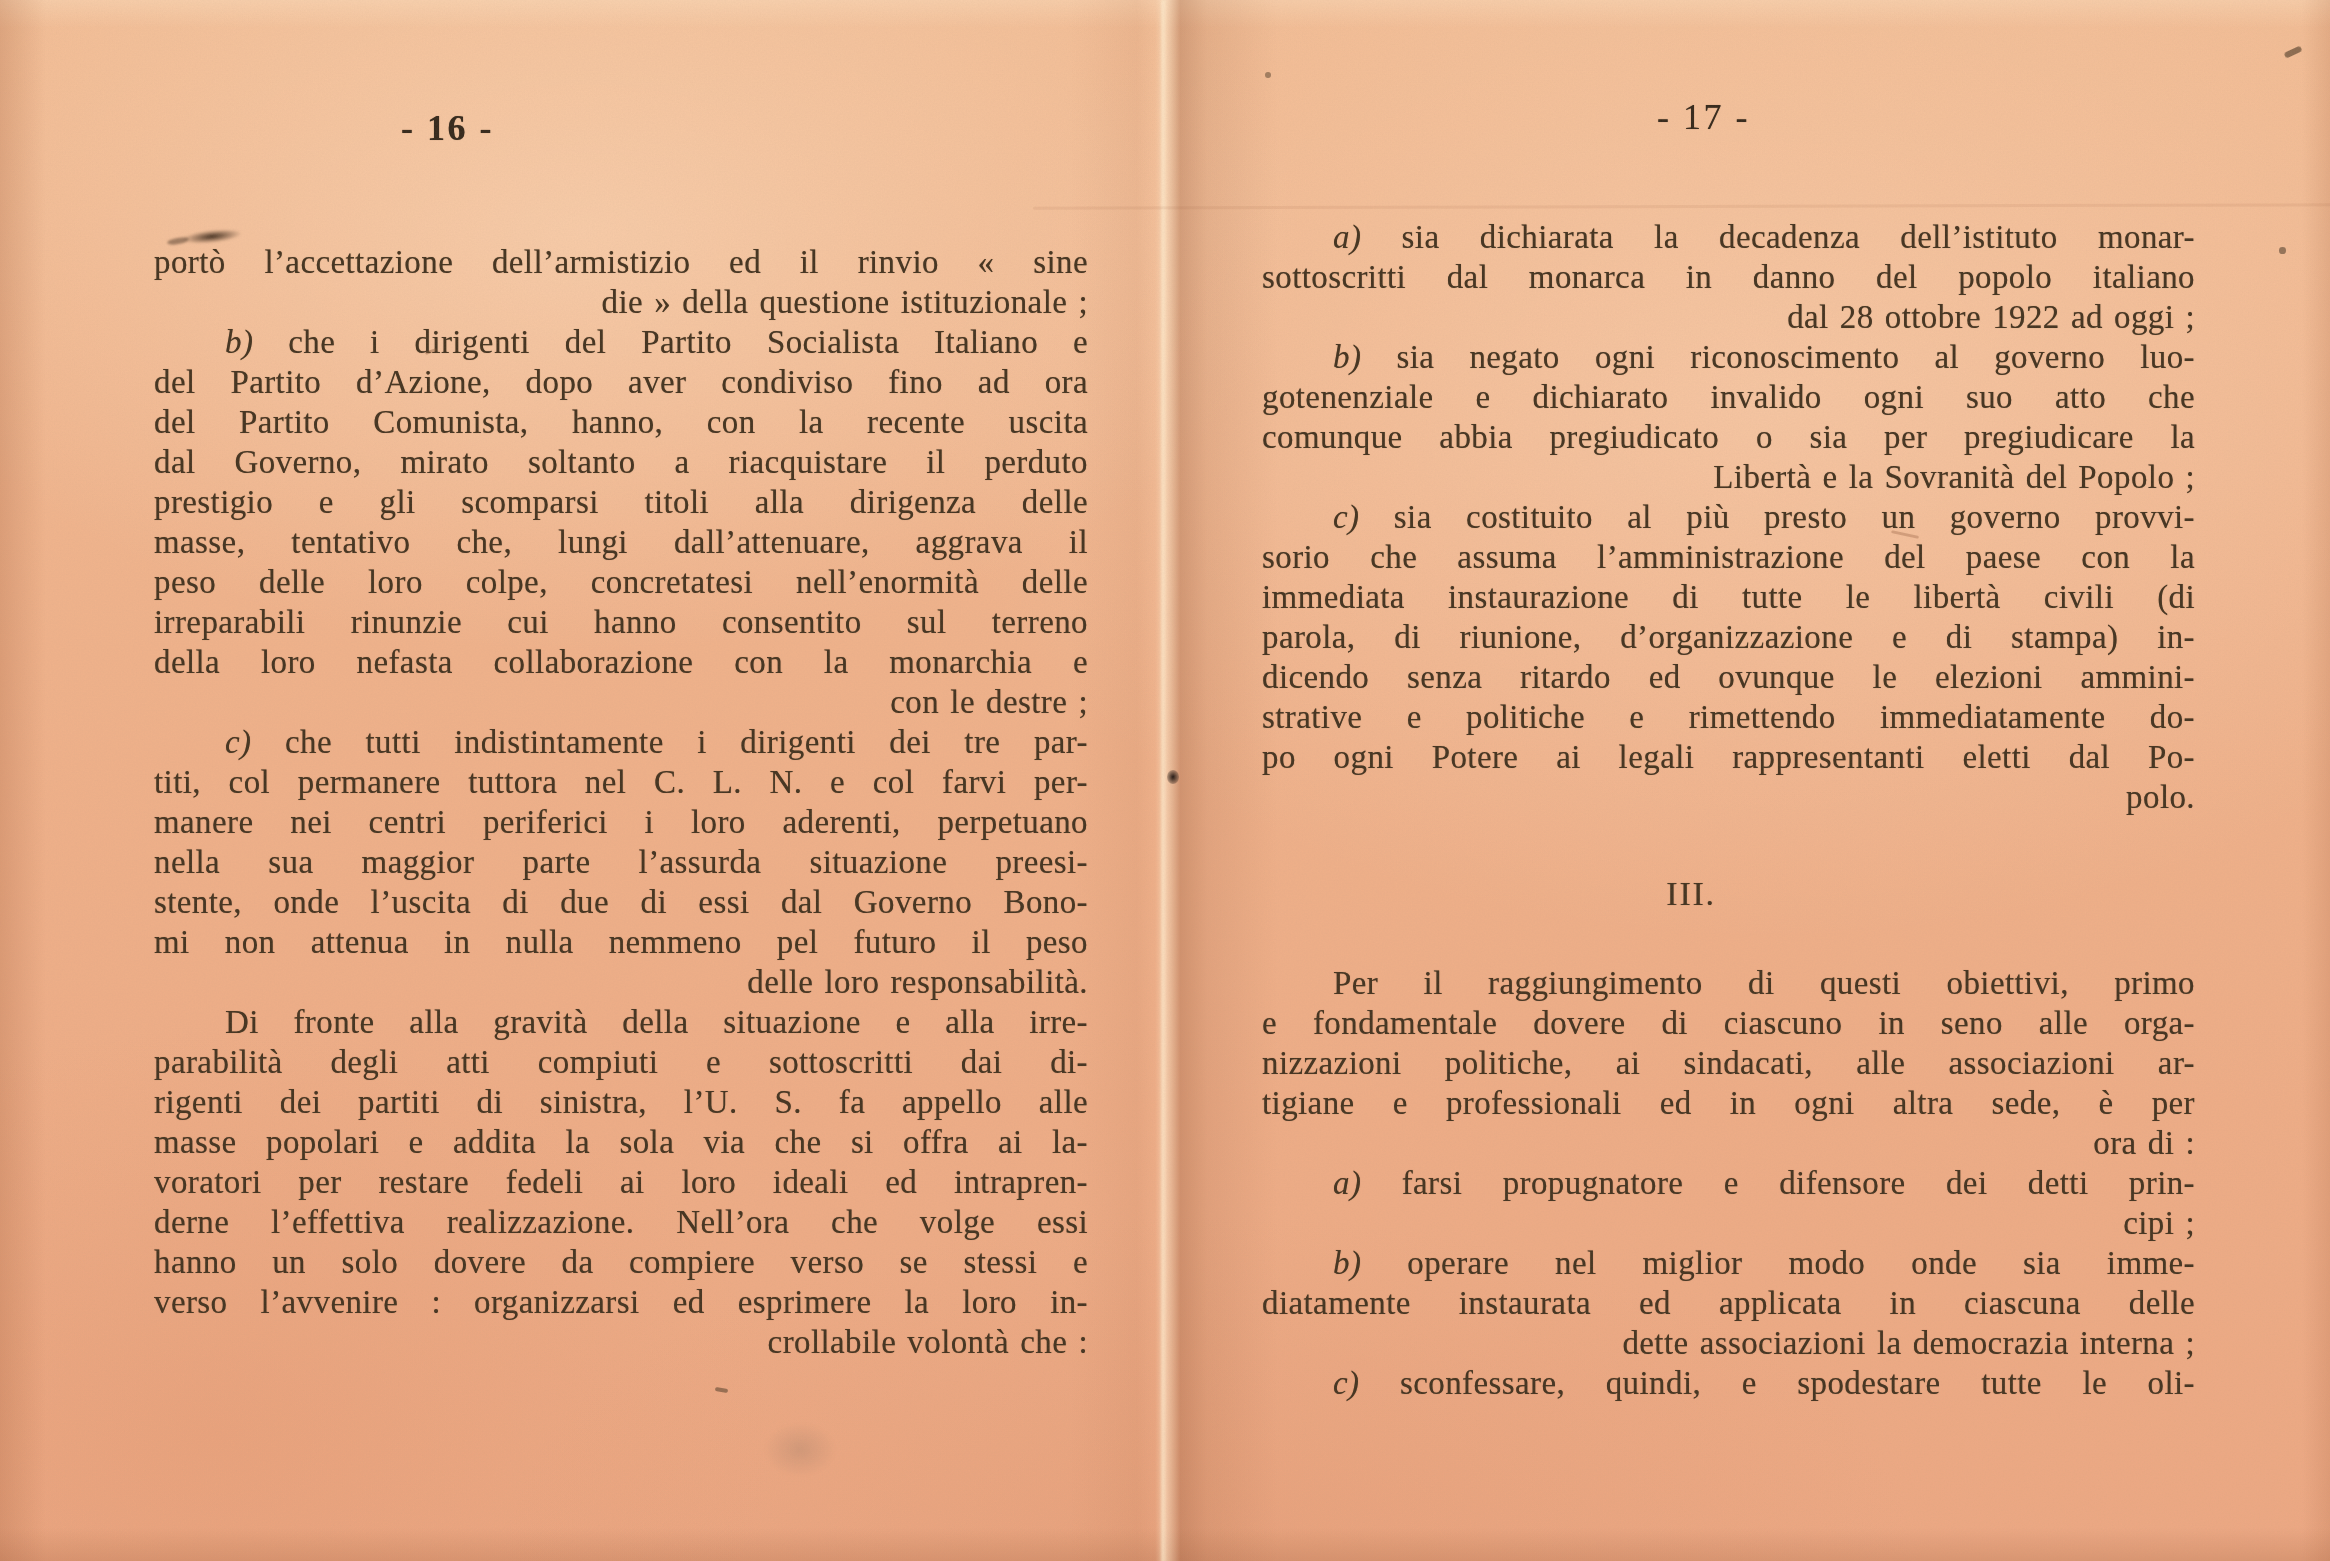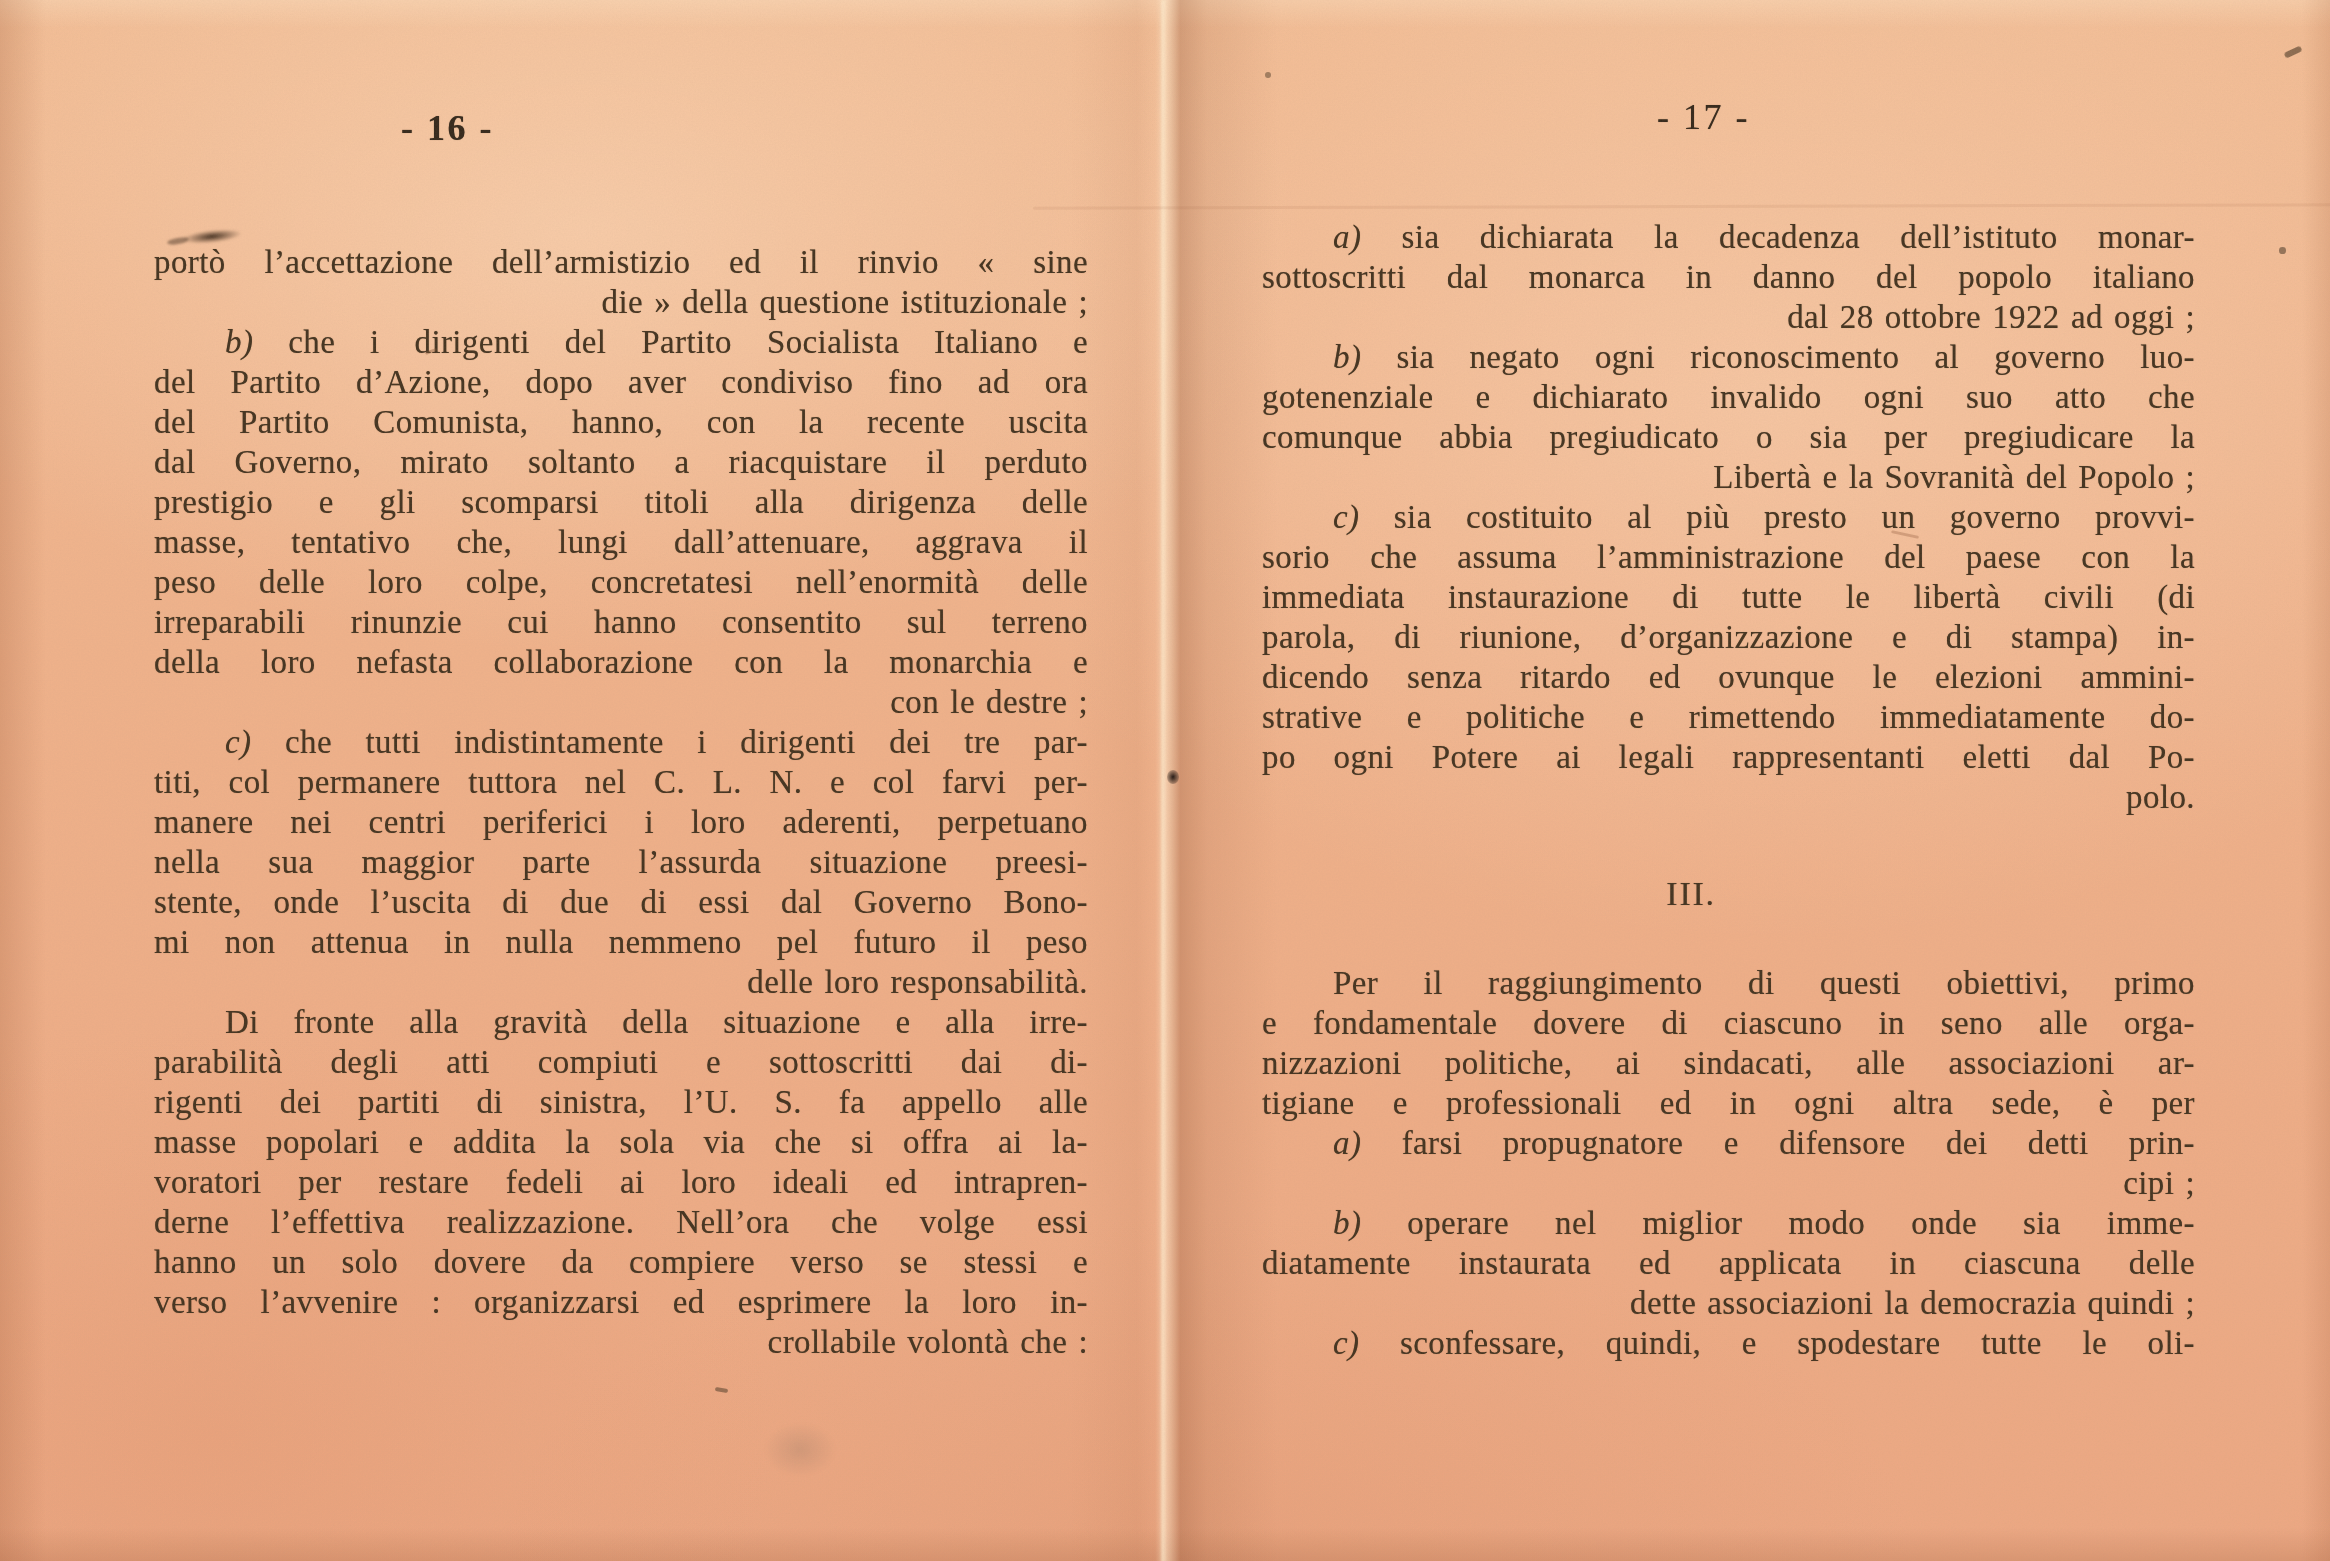--- a/index.html
+++ b/index.html
@@ -126,25 +126,26 @@
         <div class="line just">strative e politiche e rimettendo immediatamente do-</div>
         <div class="line just">po ogni Potere ai legali rappresentanti eletti dal Po-</div>
         <div class="line">polo.</div>
       </div>
     <div id="heading-three">III.</div>
     <div class="txt" style="left: 1262px; top: 963px; width: 933px; color: rgb(66, 50, 31);">
         <div class="line just ind">Per il raggiungimento di questi obiettivi, primo</div>
         <div class="line just">e fondamentale dovere di ciascuno in seno alle orga-</div>
         <div class="line just">nizzazioni politiche, ai sindacati, alle associazioni ar-</div>
         <div class="line just">tigiane e professionali ed in ogni altra sede, è per</div>
+        <div class="line">ora di :</div>
         <div class="line just ind"><i class="mk">a)</i> farsi propugnatore e difensore dei detti prin-</div>
         <div class="line">cipi ;</div>
         <div class="line just ind"><i class="mk">b)</i> operare nel miglior modo onde sia imme-</div>
         <div class="line just">diatamente instaurata ed applicata in ciascuna delle</div>
-        <div class="line">dette associazioni la democrazia quindi ;</div>
+        <div class="line">dette associazioni la democrazia interna ;</div>
         <div class="line just ind"><i class="mk">c)</i> sconfessare, quindi, e spodestare tutte le oli-</div>
       </div>
   </div>
 
   <div class="speck" id="smudge-porto"></div>
   <div class="speck" id="smudge-porto-tail"></div>
   <div class="speck" id="staple-dot"></div>
   <div class="speck" id="smudge-bottom"></div>
   <div class="speck" id="speck-a"></div>
   <div class="speck" id="speck-b"></div>

